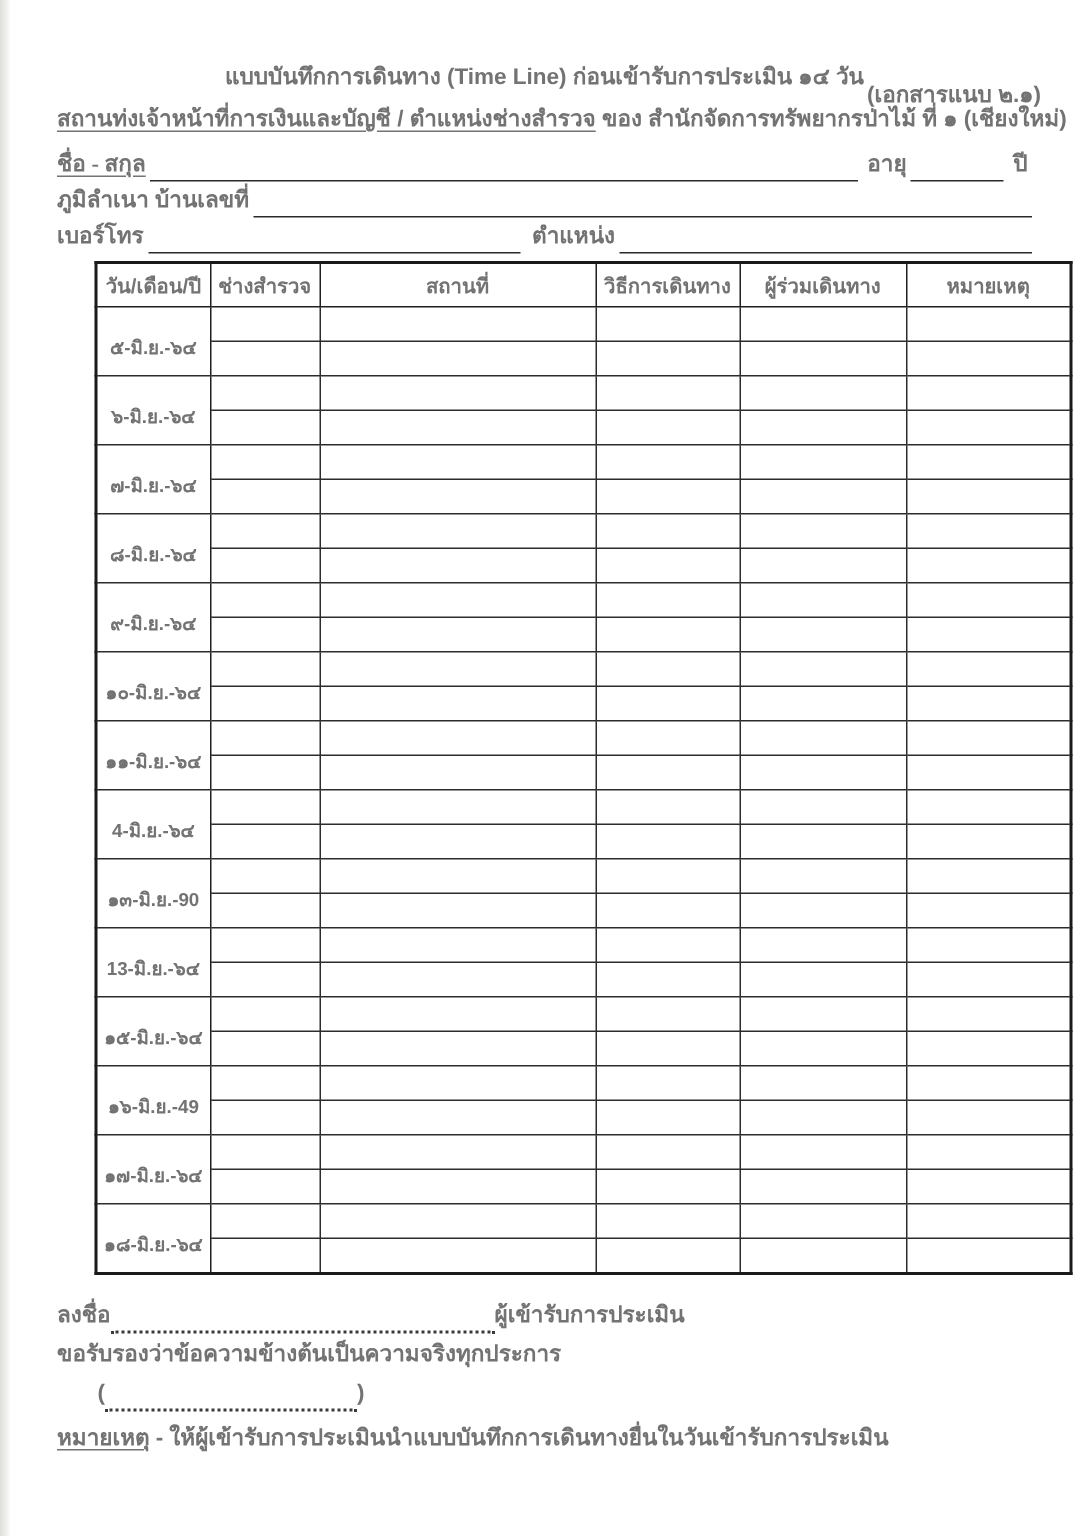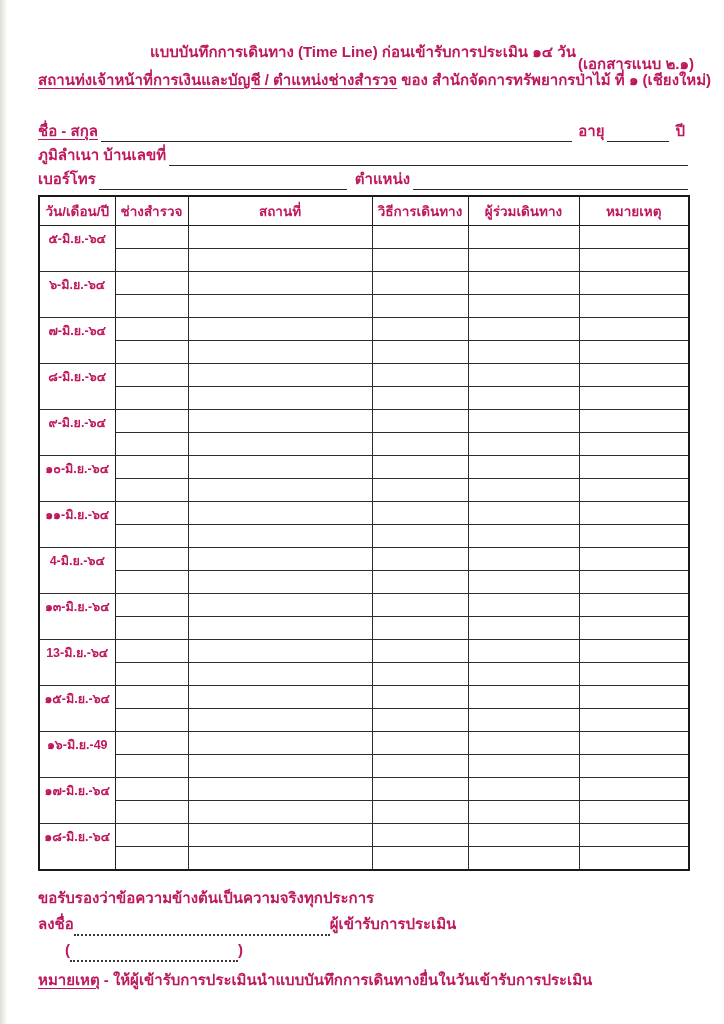--- a/index.html
+++ b/index.html
@@ -1,21 +1,21 @@
 <!DOCTYPE html>
 <html><head>
 <meta charset="utf-8">
 <style>
   html,body{margin:0;padding:0;background:#ffffff;}
   .page{
     position:relative;
     width:724px;height:1024px;
     background:#ffffff;
     font-family:"Liberation Sans",sans-serif;
-    color:#be185d;
+    color:#737373;
     overflow:hidden;
   }
   .scan-edge-left{
     position:absolute;left:0;top:0;width:7px;height:100%;
     background:linear-gradient(90deg,#dededa,#f6f6f4 80%,#ffffff);
   }
   .content{
     position:absolute;left:38px;top:38px;width:650px;
   }
   
@@ -68,24 +68,24 @@
     overflow:hidden;
   }
   table.timeline tr.group-start td{ border-top:1.9px solid #1c1c1c; }
   table.timeline td.date-cell{
     border-left:1.6px solid #1f1f1f;
     border-right:1.3px solid #1f1f1f;
     text-align:center;
     vertical-align:top;
     font-size:12.5px;
     font-weight:600;
-    padding-top:3px;
+    padding-top:17px;
     white-space:nowrap;
   }
-  table.timeline{ border:2px solid #1a1a1a; }
+  table.timeline{ border:2px solid #1a1a1a;margin-left:25px; }
   
   .footer{ margin-top:13px; font-size:15px; font-weight:bold; }
   .footer .row{ display:flex; align-items:flex-end; line-height:25px; height:26px; white-space:nowrap; }
   .dotted{
     flex:0 0 auto;
     border-bottom:2px dotted #3a3a3a;
     height:19px;
   }
   .indent{ margin-left:27px; }
   .note-row{ margin-top:4px; }
@@ -100,21 +100,21 @@
   <div class="content">
 
     <div class="title-line">
       <span>แบบบันทึกการเดินทาง (Time Line) ก่อนเข้ารับการประเมิน  ๑๔ วัน</span>
       <span class="attachment">(เอกสารแนบ ๒.๑)</span>
     </div>
     <div class="title-line">
       <span class="u">สถานท่งเจ้าหน้าที่การเงินและบัญชี / ตำแหน่งช่างสำรวจ</span><span> ของ สำนักจัดการทรัพยากรป่าไม้ ที่ ๑ (เชียงใหม่)</span>
     </div>
 
-    <div class="field-row" style="margin-top:24px;">
+    <div class="field-row" style="margin-top:3px;font-family:Liberation Serif, serif;">
       <span class="lbl u">ชื่อ - สกุล</span>
       <span class="fill"></span>
       <span class="lbl" style="padding-left:6px;">อายุ</span>
       <span class="fill fixed" style="width:62px;"></span>
       <span class="lbl" style="padding-left:6px;">ปี</span>
     </div>
 
     <div class="field-row">
       <span class="lbl">ภูมิลำเนา บ้านเลขที่</span>
       <span class="fill"></span>
@@ -261,21 +261,21 @@
             <td></td>
           </tr>
           <tr>
             <td></td>
             <td></td>
             <td></td>
             <td></td>
             <td></td>
           </tr>
           <tr class="group-start">
-            <td rowspan="2" class="date-cell">๑๓-มิ.ย.-๖๔</td>
+            <td rowspan="2" class="date-cell">๑๓-มิ.ย.-90</td>
             <td></td>
             <td></td>
             <td></td>
             <td></td>
             <td></td>
           </tr>
           <tr>
             <td></td>
             <td></td>
             <td></td>
@@ -354,26 +354,26 @@
             <td></td>
             <td></td>
             <td></td>
             <td></td>
             <td></td>
           </tr>
         </tbody>
     </table>
 
     <div class="footer">
-      <div class="row">ขอรับรองว่าข้อความข้างต้นเป็นความจริงทุกประการ</div>
       <div class="row">
         <span>ลงชื่อ</span>
         <span class="dotted" style="width:256px;"></span>
         <span>ผู้เข้ารับการประเมิน</span>
       </div>
+      <div class="row">ขอรับรองว่าข้อความข้างต้นเป็นความจริงทุกประการ</div>
       <div class="row indent">
         <span>(</span>
         <span class="dotted" style="width:168px;"></span>
         <span>)</span>
       </div>
       <div class="row note-row">
         <span class="note-label">หมายเหตุ</span>
         <span>- ให้ผู้เข้ารับการประเมินนำแบบบันทึกการเดินทางยื่นในวันเข้ารับการประเมิน</span>
       </div>
     </div>

